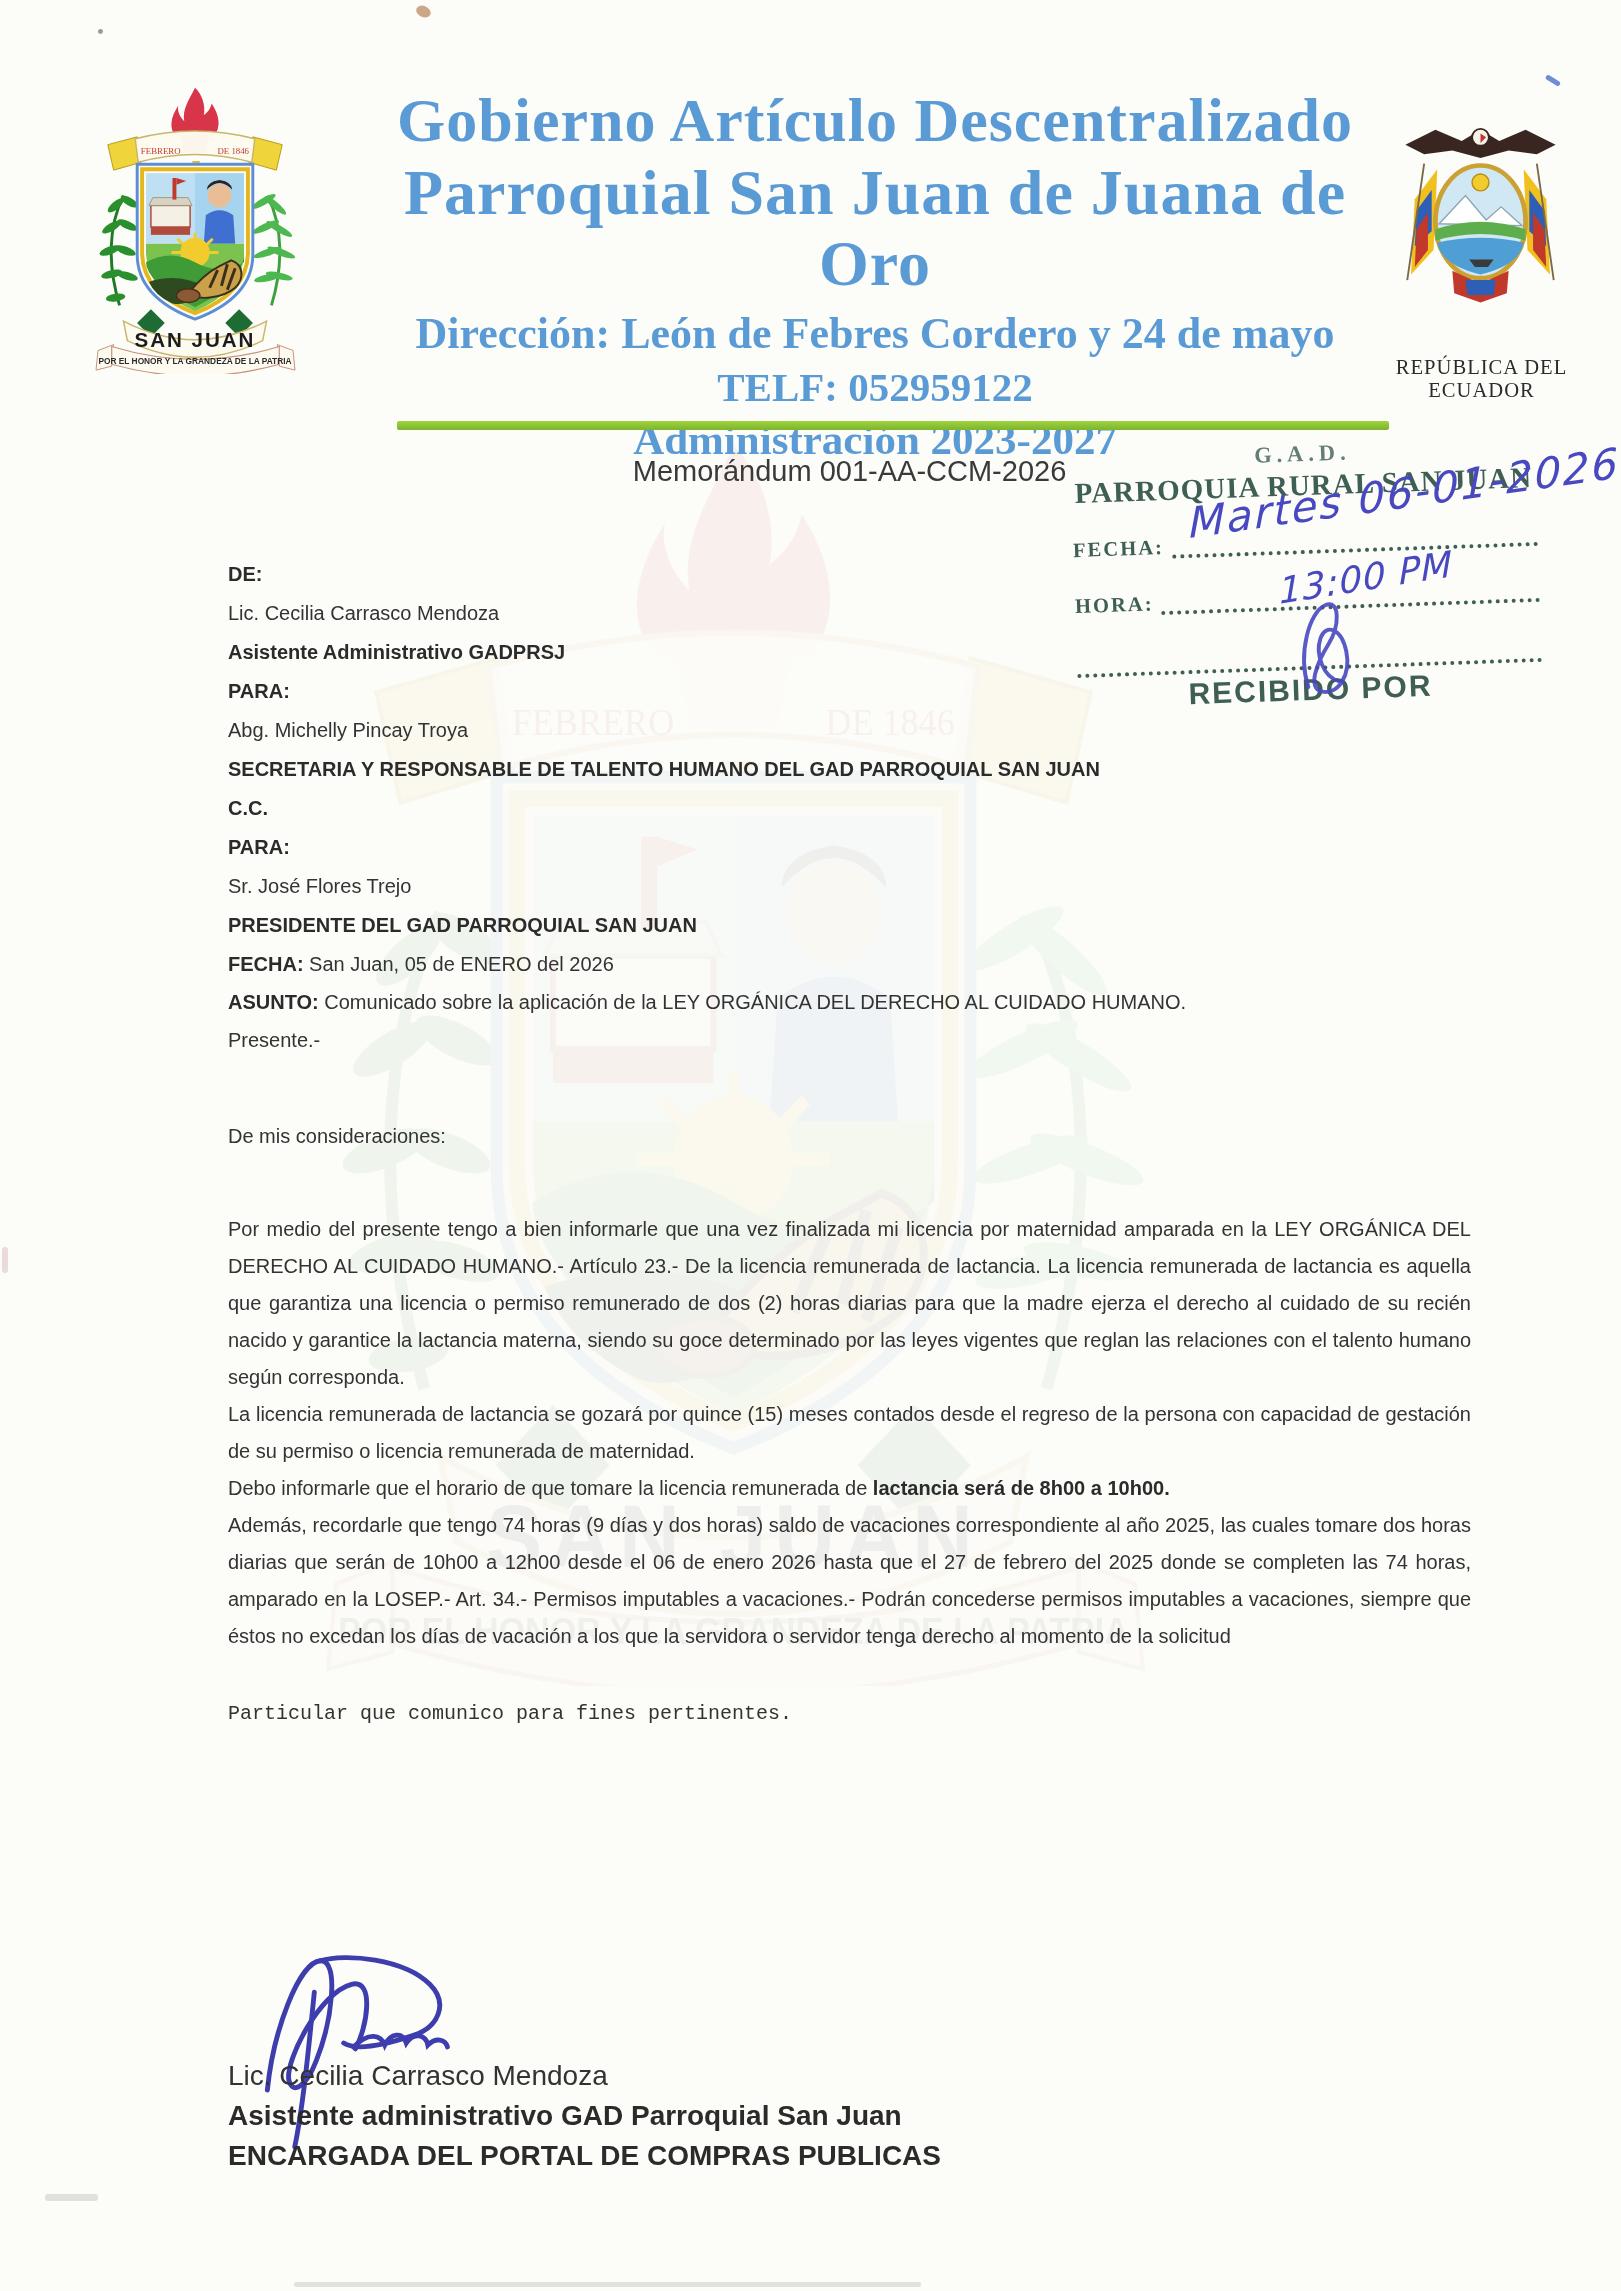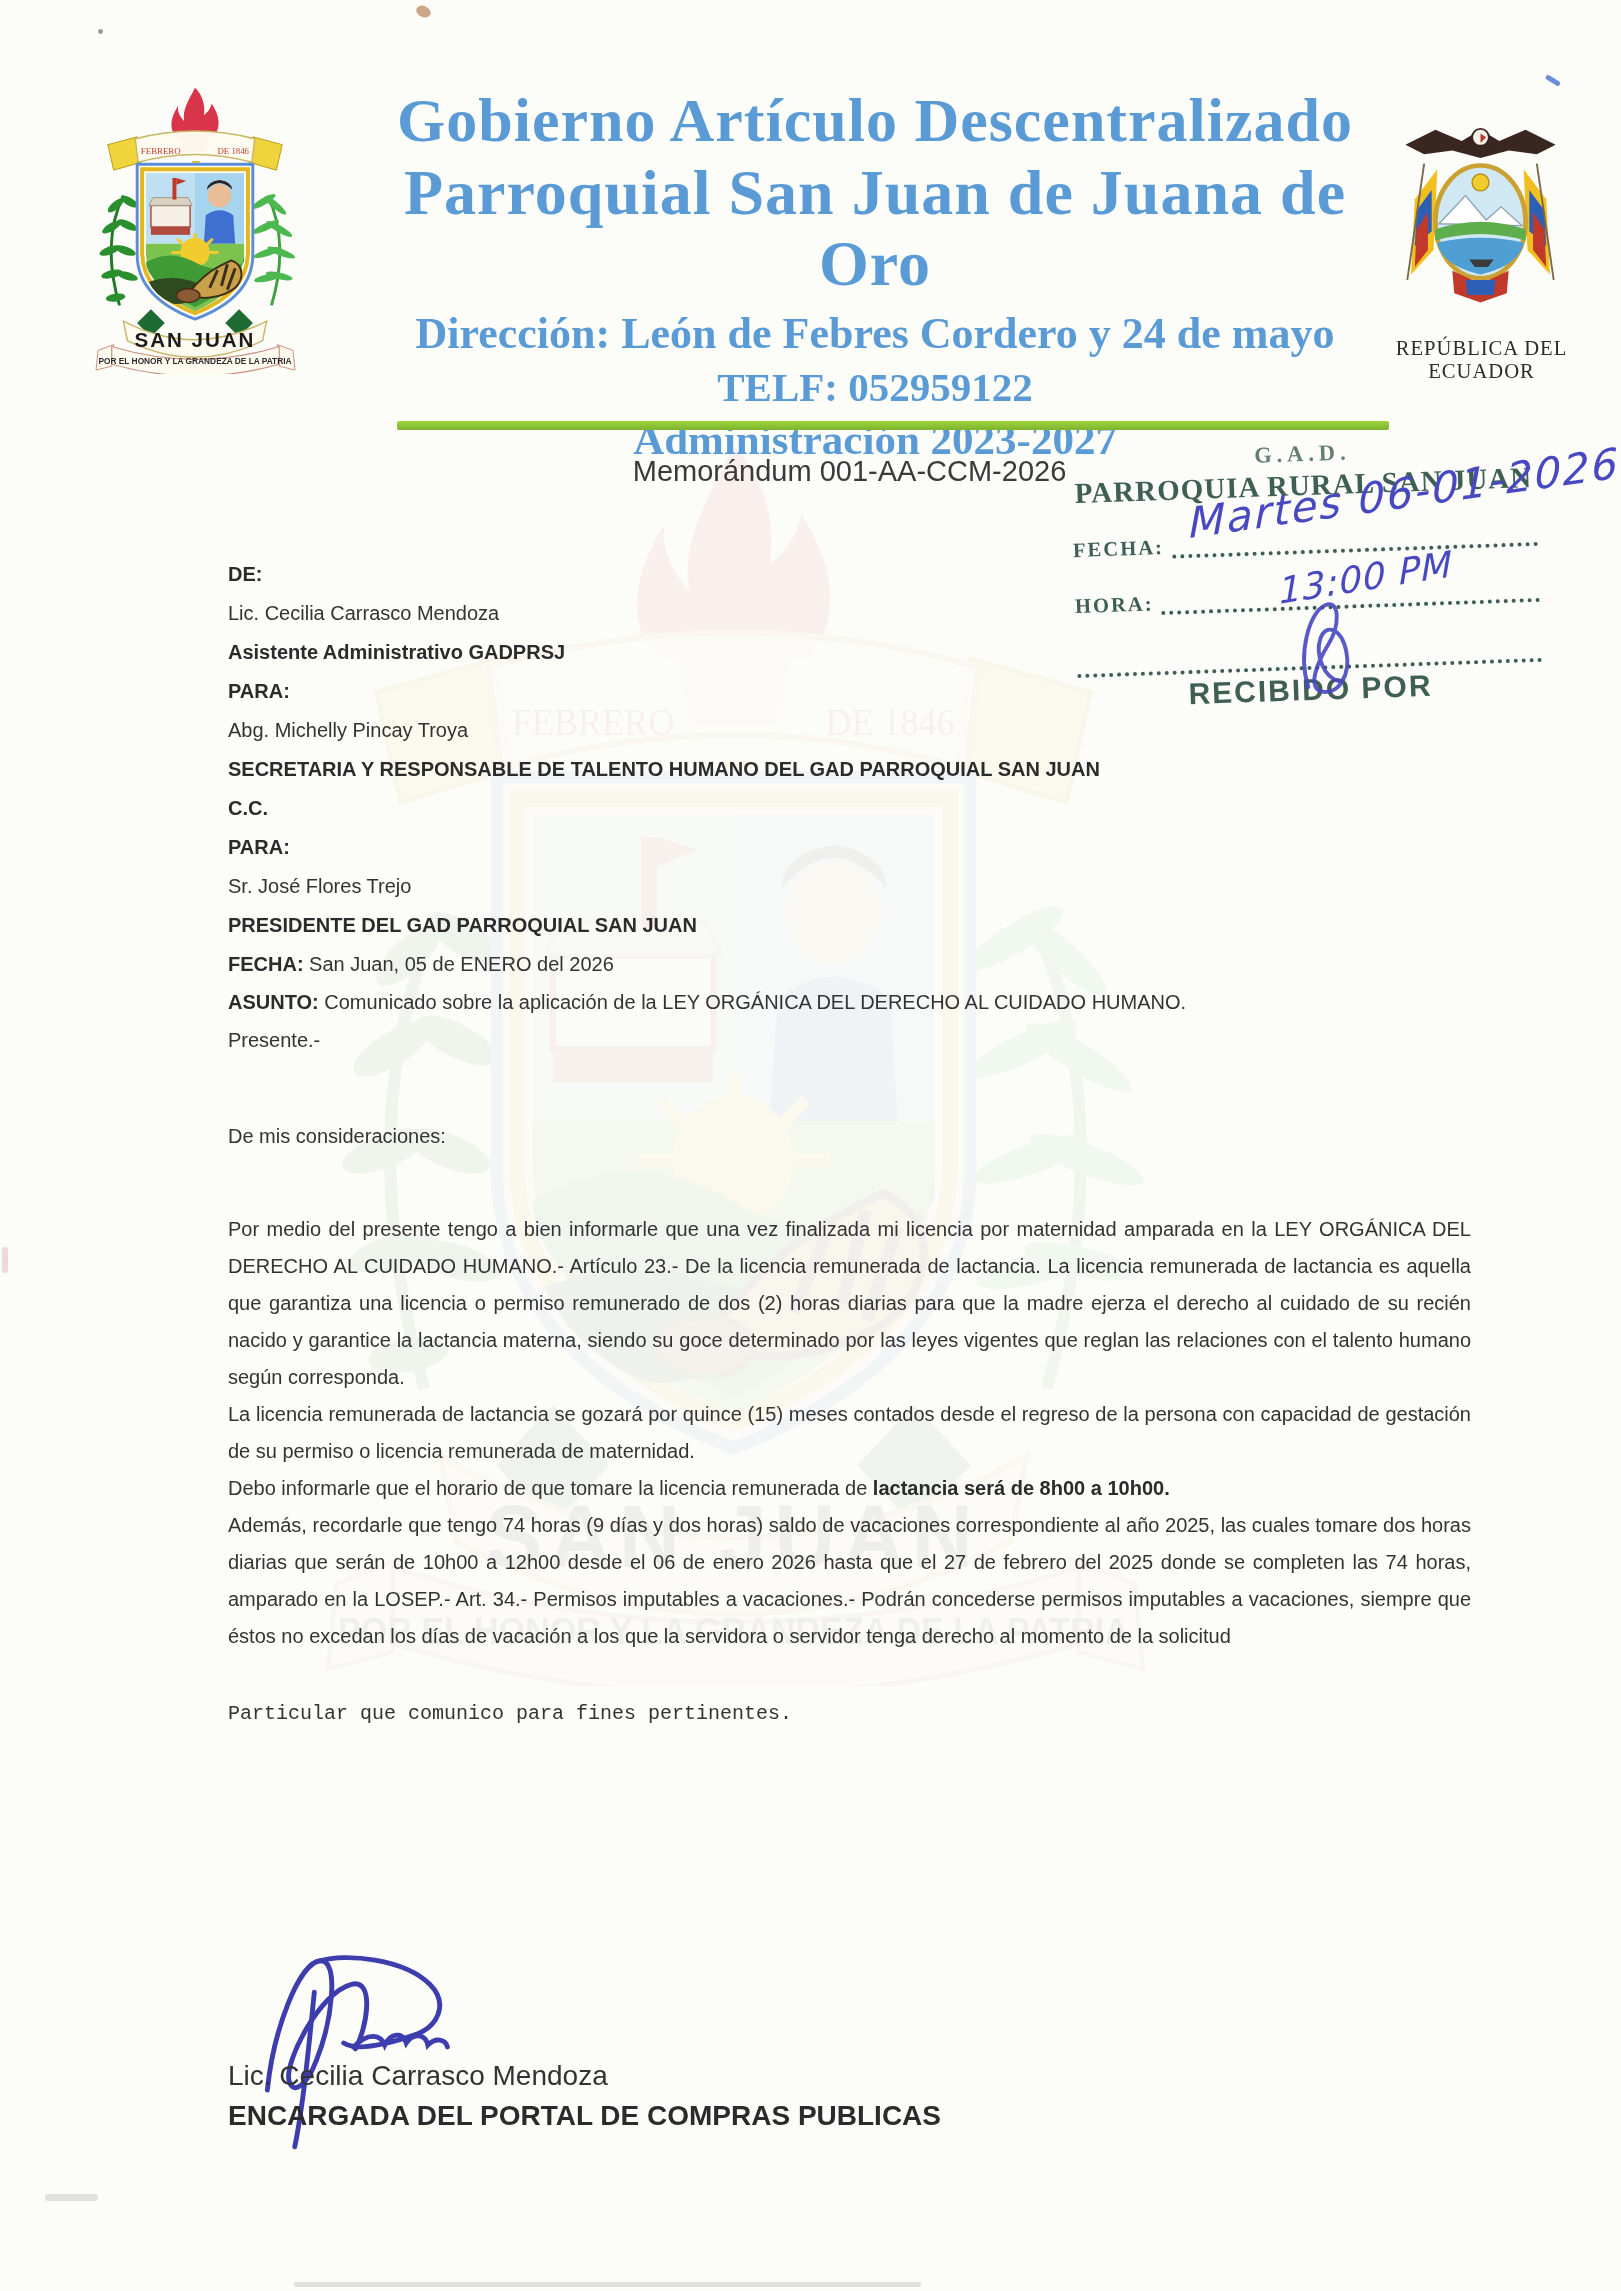--- a/index.html
+++ b/index.html
@@ -18,21 +18,21 @@
     font-family:"Liberation Serif", serif;font-weight:bold;color:#5b9bd5;}
   .hdr-l1{font-size:62px;line-height:73px;letter-spacing:1px;}
   .hdr-l2{font-size:64px;line-height:71px;letter-spacing:1px;}
   .hdr-l3{font-size:44px;line-height:57px;margin-top:5.9px;}
   .hdr-l4{font-size:41px;line-height:51px;}
   .hdr-l5{font-size:41px;line-height:51px;}
   .hdr-l6{font-size:43px;line-height:53px;}
   .divider{position:absolute;left:397px;top:421px;width:992px;height:8.8px;
     background:linear-gradient(180deg,#9ed43c,#7db32e);border-radius:2px;}
   .emblem-right{position:absolute;left:1396px;top:108px;width:169px;height:223px;}
-  .emblem-caption{position:absolute;left:1351px;top:337px;width:261px;text-align:center;
+  .emblem-caption{position:absolute;left:1351px;top:356px;width:261px;text-align:center;
     font-family:"Liberation Serif", serif;font-size:20.6px;color:#2b2b2b;letter-spacing:1px;}
   
   .watermark{position:absolute;left:304px;top:412px;width:863px;height:1274px;opacity:0.055;pointer-events:none;}
   
   .memo-line{position:absolute;left:228px;top:455px;width:1243px;text-align:center;
     font-size:29px;color:#3a3a3a;}
   
   .stamp{position:absolute;left:1074px;top:441px;width:465px;color:#3f5f55;
     transform:rotate(-2deg);font-family:"Liberation Serif", serif;}
   .stamp-gad{text-align:center;font-size:22.5px;font-weight:bold;letter-spacing:4.9px;opacity:.8;}
@@ -263,20 +263,21 @@
   <svg class="signature-svg" viewBox="0 0 280 225">
     <g fill="none" stroke="#2d2da8" stroke-width="5" stroke-linecap="round" opacity=".92">
       <path d="M30 160 C36 100 62 30 84 28 C104 26 96 90 80 130 C70 156 56 166 52 150 C48 130 84 60 116 52 C140 46 132 96 120 118"></path>
       <path d="M84 28 C110 20 170 26 196 52 C216 72 204 96 180 104 C150 114 120 120 108 112"></path>
       <path d="M118 116 C134 100 146 104 150 114 C156 102 168 100 172 112 C180 100 192 104 194 114 C202 106 212 108 214 116"></path>
       <path d="M78 60 C72 120 66 180 58 218"></path>
     </g>
   </svg>
   <div class="sig-block">
     <div>Lic. Cecilia Carrasco Mendoza</div>
+    <div class="b">Asistente administrativo GAD Parroquial San Juan</div>
     <div class="b">ENCARGADA DEL PORTAL DE COMPRAS PUBLICAS</div>
   </div>
 
   <div class="speck sp1"></div>
   <div class="speck sp2"></div>
   <div class="speck sp3"></div>
   <div class="speck sp4"></div>
   <div class="speck sp5"></div>
   <div class="speck sp6"></div>
 </div>

